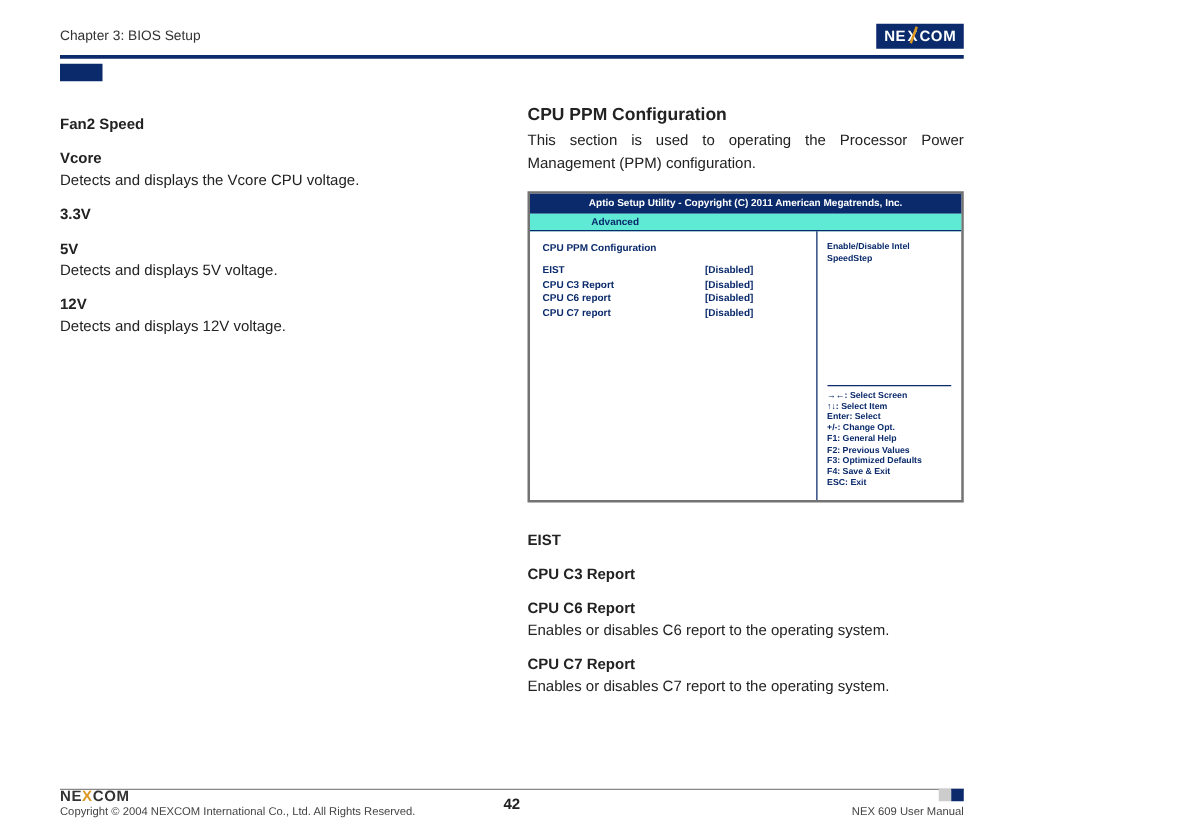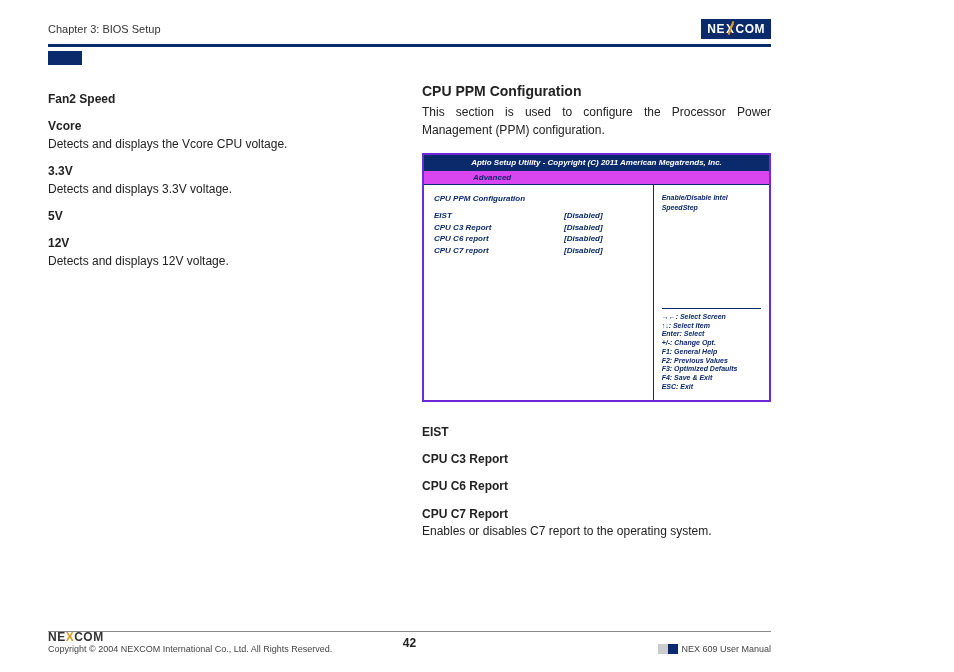--- a/index.html
+++ b/index.html
@@ -21,44 +21,44 @@
 
   
   .cols { display: flex; gap: 25px; margin-top: 16px; }
   .col { flex: 1 1 0; font-size: 12px; line-height: 1.45; }
   .col h4 { font-size: 12px; font-weight: bold; margin-top: 10px; }
   .col p { font-size: 12px; margin-bottom: 10px; }
   .col h3 { font-size: 14px; font-weight: bold; margin-bottom: 3px; }
   .justify { text-align: justify; }
 
   
-  .bios { border: 2px solid #6d28d9; margin-top: 14px; font-size: 8px; font-weight: bold; font-family: Arial, sans-serif; font-style: italic; }
+  .bios { border: 2px solid #737373; margin-top: 14px; font-size: 8px; font-weight: bold; font-family: Arial, sans-serif; }
   .bios-title { background:#0a2a6b; color:#fff; text-align:center; padding:2px 0; font-size:8px; }
-  .bios-tabs { background:#d946ef; border-bottom:1px solid #0a2a6b; height:14px; display:flex; }
+  .bios-tabs { background:#5eead4; border-bottom:1px solid #0a2a6b; height:14px; display:flex; }
   .bios-tab { font-size:8px; color:#0a2a6b; padding:1px 9px; border-right:0; margin-left:40px; }
   .bios-body { display:flex; height:215px; }
   .bios-left { flex: 2.1; padding:8px 10px; color:#0a2a6b; border-right:1px solid #0a2a6b; }
   .bios-right { flex: 1; padding:8px 8px; color:#0a2a6b; display:flex; flex-direction:column; justify-content:space-between; }
   .bios-left-title { color:#0a2a6b; margin-bottom:6px; font-size:8px; }
   .bios-row { display:flex; }
   .bios-row .k { width: 130px; }
   .bios-row .v { }
   .bios-help-top { font-size:7px; }
   .bios-keys { border-top:1px solid #0a2a6b; padding-top:4px; font-size:7px; line-height:1.25; }
   .bios-footer { background:#0a2a6b; color:#fff; text-align:center; font-size:8px; padding:2px 0; }
 
   
   .hr-bot { position:absolute; left:48px; right:48px; bottom:40px; height:1px; background:#888; }
   .footer { position:absolute; left:48px; right:48px; bottom:18px; display:flex; justify-content:space-between; align-items:flex-end; font-size:9px; color:#444; }
   .footer-center { position:absolute; left:0; right:0; text-align:center; bottom:22px; font-size:12px; font-weight:bold; color:#222; }
   .logo-bot { font-weight:bold; font-size:12px; letter-spacing:0.5px; color:#333; display:flex; align-items:center; }
   .footer .squares { display:flex; gap:0; }
   .footer .sq { width:10px; height:10px; background:#ccc; }
   .footer .sq.dark { background:#0a2a6b; }
-  .footer-right-stack { display:flex; align-items:flex-end; gap:3px; }
+  .footer-right-stack { display:flex; flex-direction:column; align-items:flex-end; gap:3px; }
 </style>
 </head>
 <body>
 
 <div class="page">
 
   <div class="header">
     <div class="chapter">Chapter 3: BIOS Setup</div>
     <div class="logo-top">
       <span class="logo-top-badge">
@@ -73,31 +73,31 @@
 
   <div class="cols">
 
     <div class="col">
       <h4>Fan2 Speed</h4>
 
       <h4>Vcore</h4>
       <p>Detects and displays the Vcore CPU voltage.</p>
 
       <h4>3.3V</h4>
-      <p>Detects and displays 3.3V voltage.</p>
 
       <h4>5V</h4>
+      <p>Detects and displays 5V voltage.</p>
 
       <h4>12V</h4>
       <p>Detects and displays 12V voltage.</p>
     </div>
 
     <div class="col">
       <h3>CPU PPM Configuration</h3>
-      <p class="justify">This section is used to configure the Processor Power Management (PPM) configuration.</p>
+      <p class="justify">This section is used to operating the Processor Power Management (PPM) configuration.</p>
 
       <div class="bios">
         <div class="bios-title">Aptio Setup Utility - Copyright (C) 2011 American Megatrends, Inc.</div>
         <div class="bios-tabs">
           <div class="bios-tab">Advanced</div>
         </div>
         <div class="bios-body">
           <div class="bios-left">
             <div class="bios-left-title">CPU PPM Configuration</div>
             <div class="bios-row">
@@ -134,20 +134,21 @@
         </div>
       </div>
 
       <div style="height:12px"></div>
 
       <h4>EIST</h4>
 
       <h4>CPU C3 Report</h4>
 
       <h4>CPU C6 Report</h4>
+      <p>Enables or disables C6 report to the operating system.</p>
 
       <h4>CPU C7 Report</h4>
       <p>Enables or disables C7 report to the operating system.</p>
     </div>
   </div>
 
   <div class="hr-bot"></div>
   <div class="footer-center">42</div>
   <div class="footer">
     <div>

